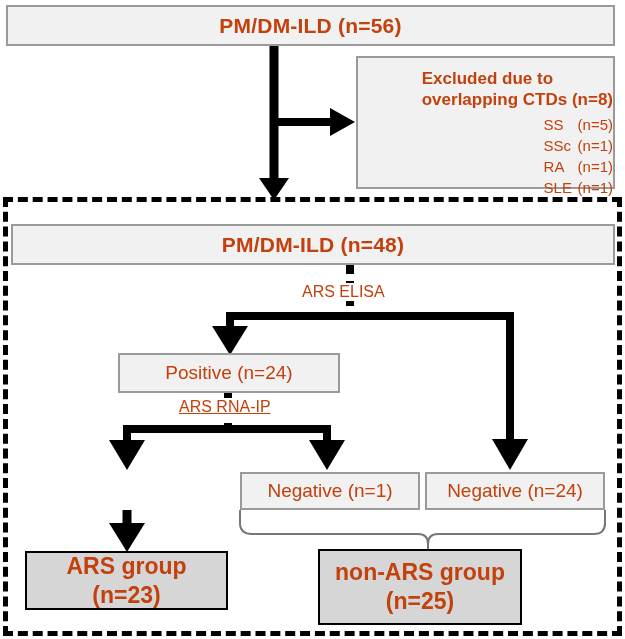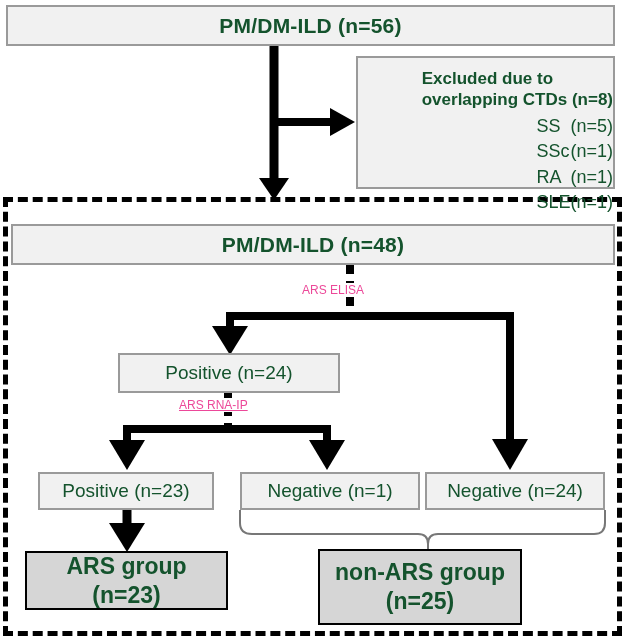--- a/index.html
+++ b/index.html
@@ -16,21 +16,21 @@
     overflow: hidden;
   }
   .box {
     position: absolute;
     box-sizing: border-box;
     display: flex;
     flex-direction: column;
     align-items: center;
     justify-content: center;
     text-align: center;
-    color: #14532d;
+    color: #c2410c;
   }
   .box-light {
     background: #f1f1f1;
     border: 2px solid #9a9a9a;
   }
   .box-group {
     background: #d6d6d6;
     border: 2px solid #000000;
   }
   .title-box {
@@ -53,42 +53,42 @@
     padding: 10px 0 0 14px;
     text-align: left;
   }
   .excl-title {
     font-weight: bold;
     font-size: 17px;
     line-height: 1.25;
   }
   .excl-list {
     margin-top: 3px;
-    font-size: 18px;
+    font-size: 15px;
     font-weight: normal;
     line-height: 1.42;
   }
   .excl-row {
     display: flex;
     padding-left: 9px;
   }
   .excl-label {
     width: 34px;
     display: inline-block;
   }
   .dashed-region {
     position: absolute;
     box-sizing: border-box;
     border: 5px dashed #000000;
     background: transparent;
   }
   .edge-label {
     position: absolute;
-    font-size: 12px;
-    color: #ec4899;
+    font-size: 16px;
+    color: #c2410c;
     background: #ffffff;
     padding: 0 4px;
     white-space: nowrap;
   }
   svg.lines {
     position: absolute;
     left: 0;
     top: 0;
     width: 625px;
     height: 639px;
@@ -172,23 +172,20 @@
   </div>
 
   <div class="edge-label" style="left:298px; top:283px;">ARS ELISA</div>
 
   <div class="box box-light plain-box" style="left:118px; top:353px; width:222px; height:40px;">
     <span>Positive (n=24)</span>
   </div>
 
   <div class="edge-label" style="left:175px; top:398px;text-decoration:underline;">ARS RNA-IP</div>
 
-  <div class="box box-light plain-box" style="left:38px; top:472px; width:176px; height:38px;">
-    <span>Positive (n=23)</span>
-  </div>
 
   <div class="box box-light plain-box" style="left:240px; top:472px; width:180px; height:38px;">
     <span>Negative (n=1)</span>
   </div>
 
   <div class="box box-light plain-box" style="left:425px; top:472px; width:180px; height:38px;">
     <span>Negative (n=24)</span>
   </div>
 
   <div class="box box-group group-box" style="left:25px; top:551px; width:203px; height:59px;">

